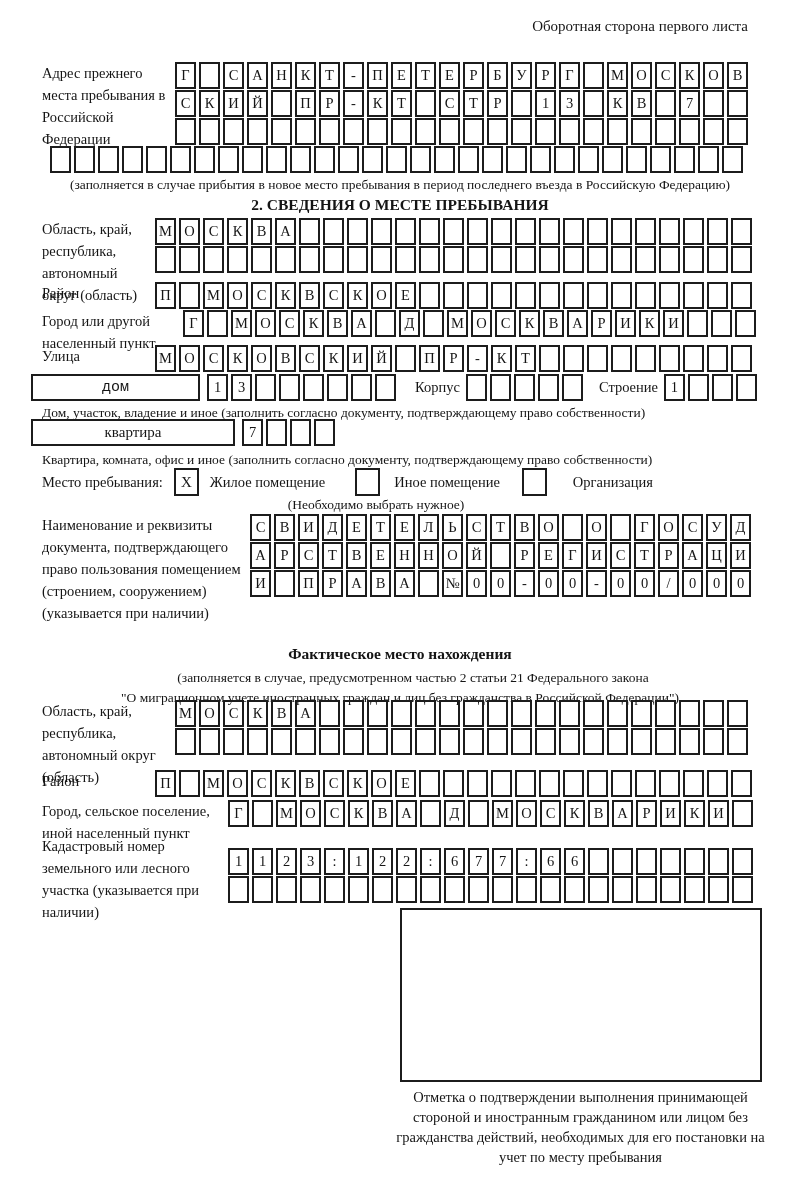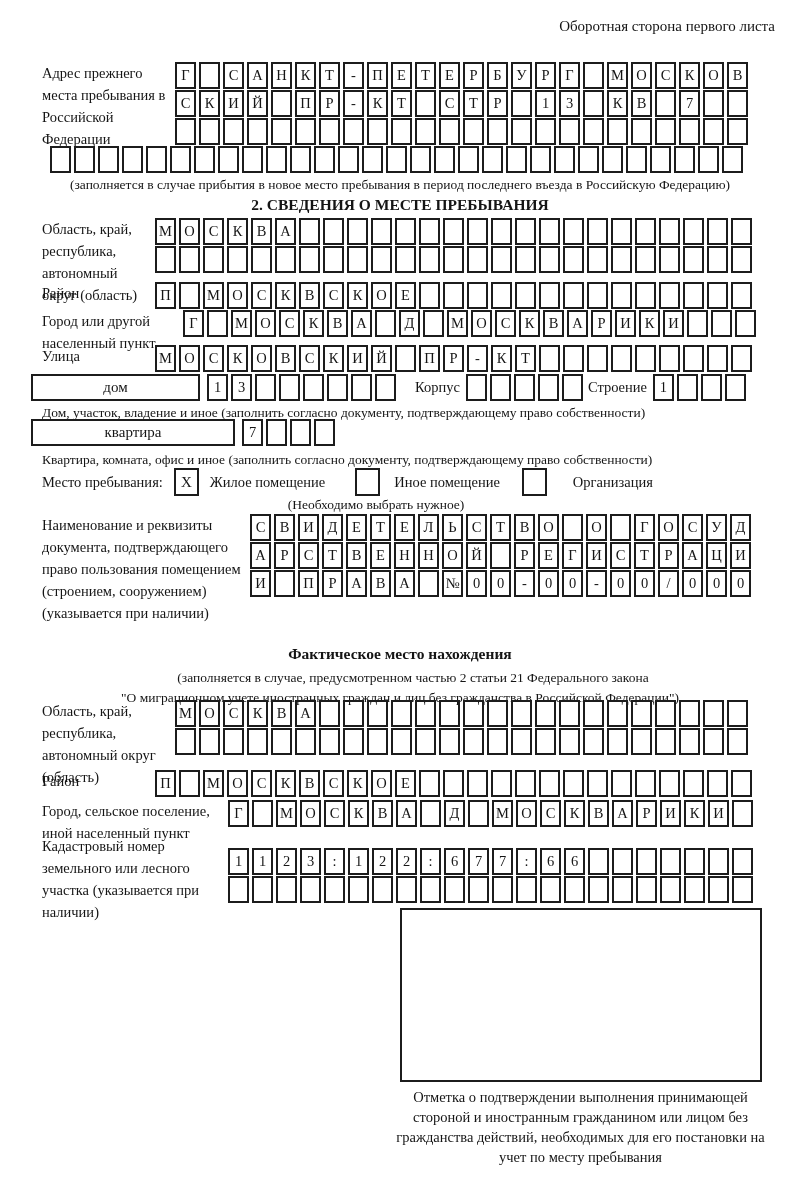--- a/index.html
+++ b/index.html
@@ -7,21 +7,21 @@
   .page {
     position: relative;
     width: 800px; height: 1180px;
     background: #fff;
     color: #151515;
     font-family: "Liberation Serif", "DejaVu Serif", serif;
     font-size: 14.5px;
     overflow: hidden;
   }
   .abs { position: absolute; }
-  .hdr { top: 18px; left: 0; width: 748px; text-align: right; font-size: 15px; padding-left: 27px; }
+  .hdr { top: 18px; left: 0; width: 748px; text-align: right; font-size: 15px; }
   .group { display: flex; align-items: flex-start; justify-content: space-between; }
   .glabel { font-size: 14.5px; line-height: 22px; flex: none; }
   .rows { flex: none; }
   .boxrow { display: flex; height: 27px; margin-bottom: 1px; white-space: nowrap; }
   .cbox {
     flex: none; display: inline-flex; align-items: center; justify-content: center;
     width: 17px; height: 23px; border: 2px solid #1c1c1c; margin-right: 3px;
     font-size: 14.5px; line-height: 23px;
   }
   .widebox {
@@ -309,40 +309,40 @@
         <span class="cbox"></span>
         <span class="cbox"></span>
         <span class="cbox"></span>
         <span class="cbox"></span>
         <span class="cbox"></span>
         <span class="cbox"></span>
       </div>
   </div>
 
   <div class="abs group" style="top:374px; left:31px;">
-    <div class="widebox" style="width:165px;">дом</div>
+    <div class="widebox" style="width:165px;font-family:Liberation Mono, monospace;">дом</div>
     <div class="boxrow" style="margin-left:7px;">
         <span class="cbox">1</span>
         <span class="cbox">3</span>
         <span class="cbox"></span>
         <span class="cbox"></span>
         <span class="cbox"></span>
         <span class="cbox"></span>
         <span class="cbox"></span>
         <span class="cbox"></span>
       </div>
     <div class="inline-label" style="margin-left:16px;">Корпус</div>
     <div class="boxrow" style="margin-left:6px;">
         <span class="cbox"></span>
         <span class="cbox"></span>
         <span class="cbox"></span>
         <span class="cbox"></span>
         <span class="cbox"></span>
       </div>
-    <div class="inline-label" style="margin-left:2px;">Строение</div>
+    <div class="inline-label" style="margin-left:13px;">Строение</div>
     <div class="boxrow" style="margin-left:6px;">
         <span class="cbox">1</span>
         <span class="cbox"></span>
         <span class="cbox"></span>
         <span class="cbox"></span>
       </div>
   </div>
   <div class="abs caption" style="top:405px; left:42px;">Дом, участок, владение и иное (заполнить согласно документу, подтверждающему право собственности)</div>
 
   <div class="abs group" style="top:419px; left:31px;">

